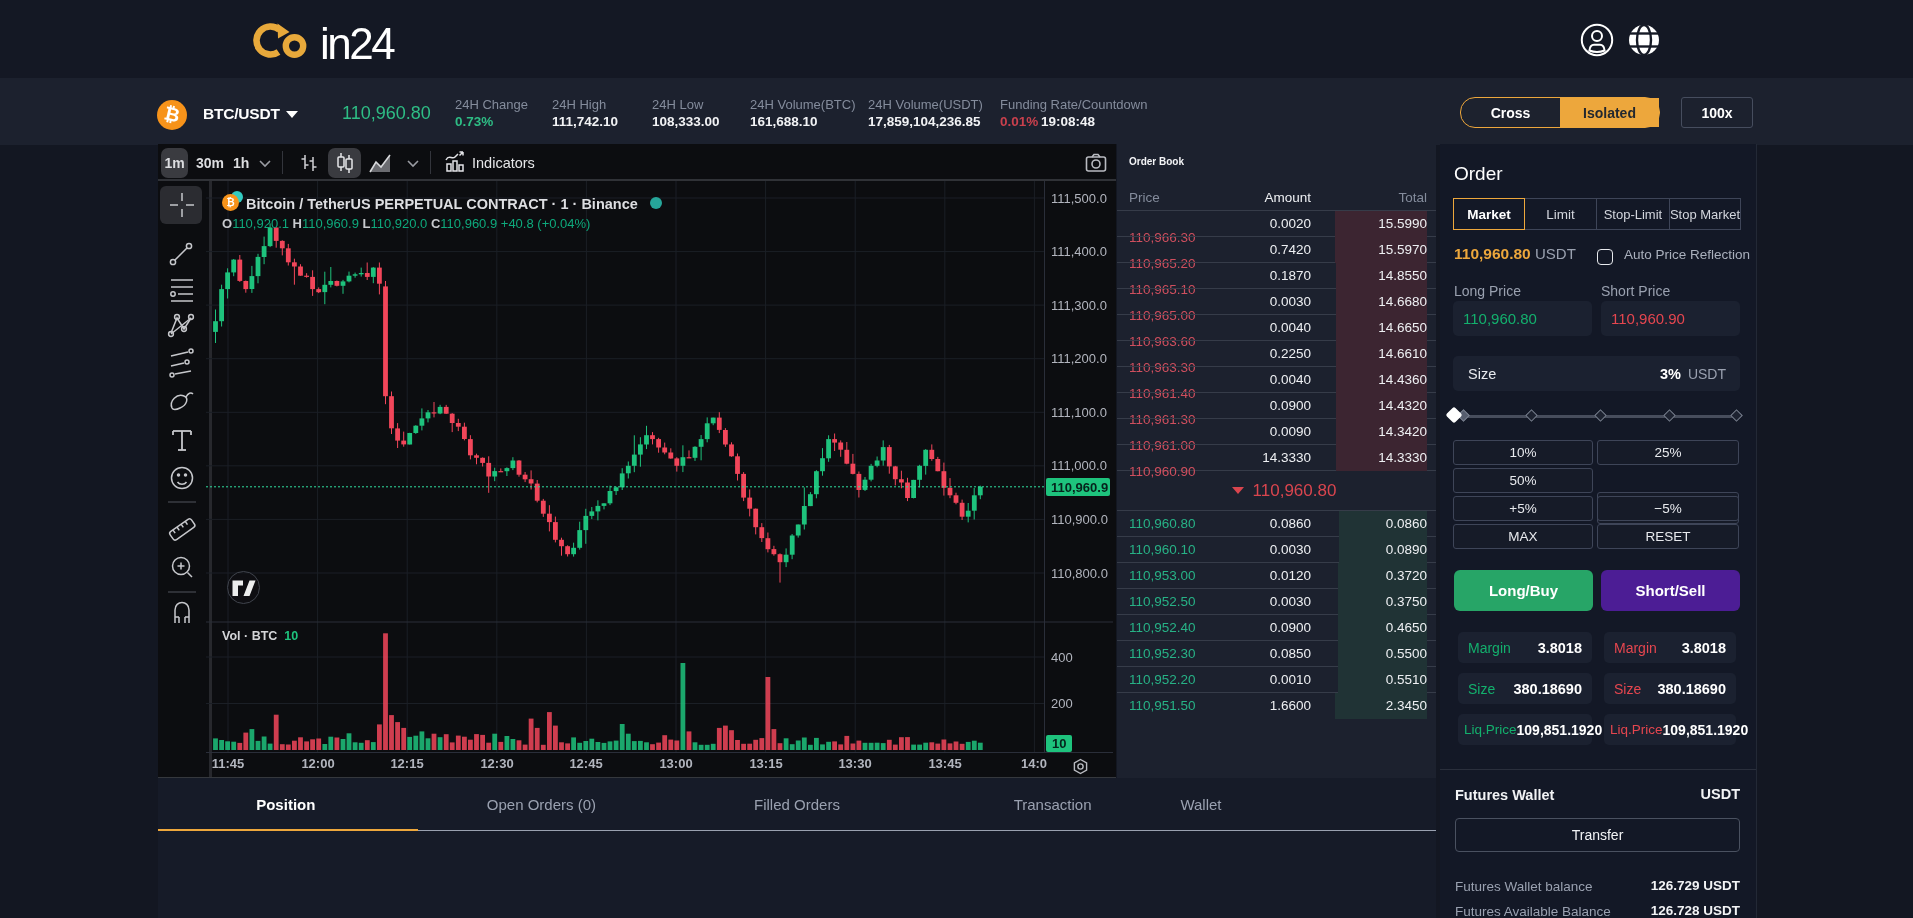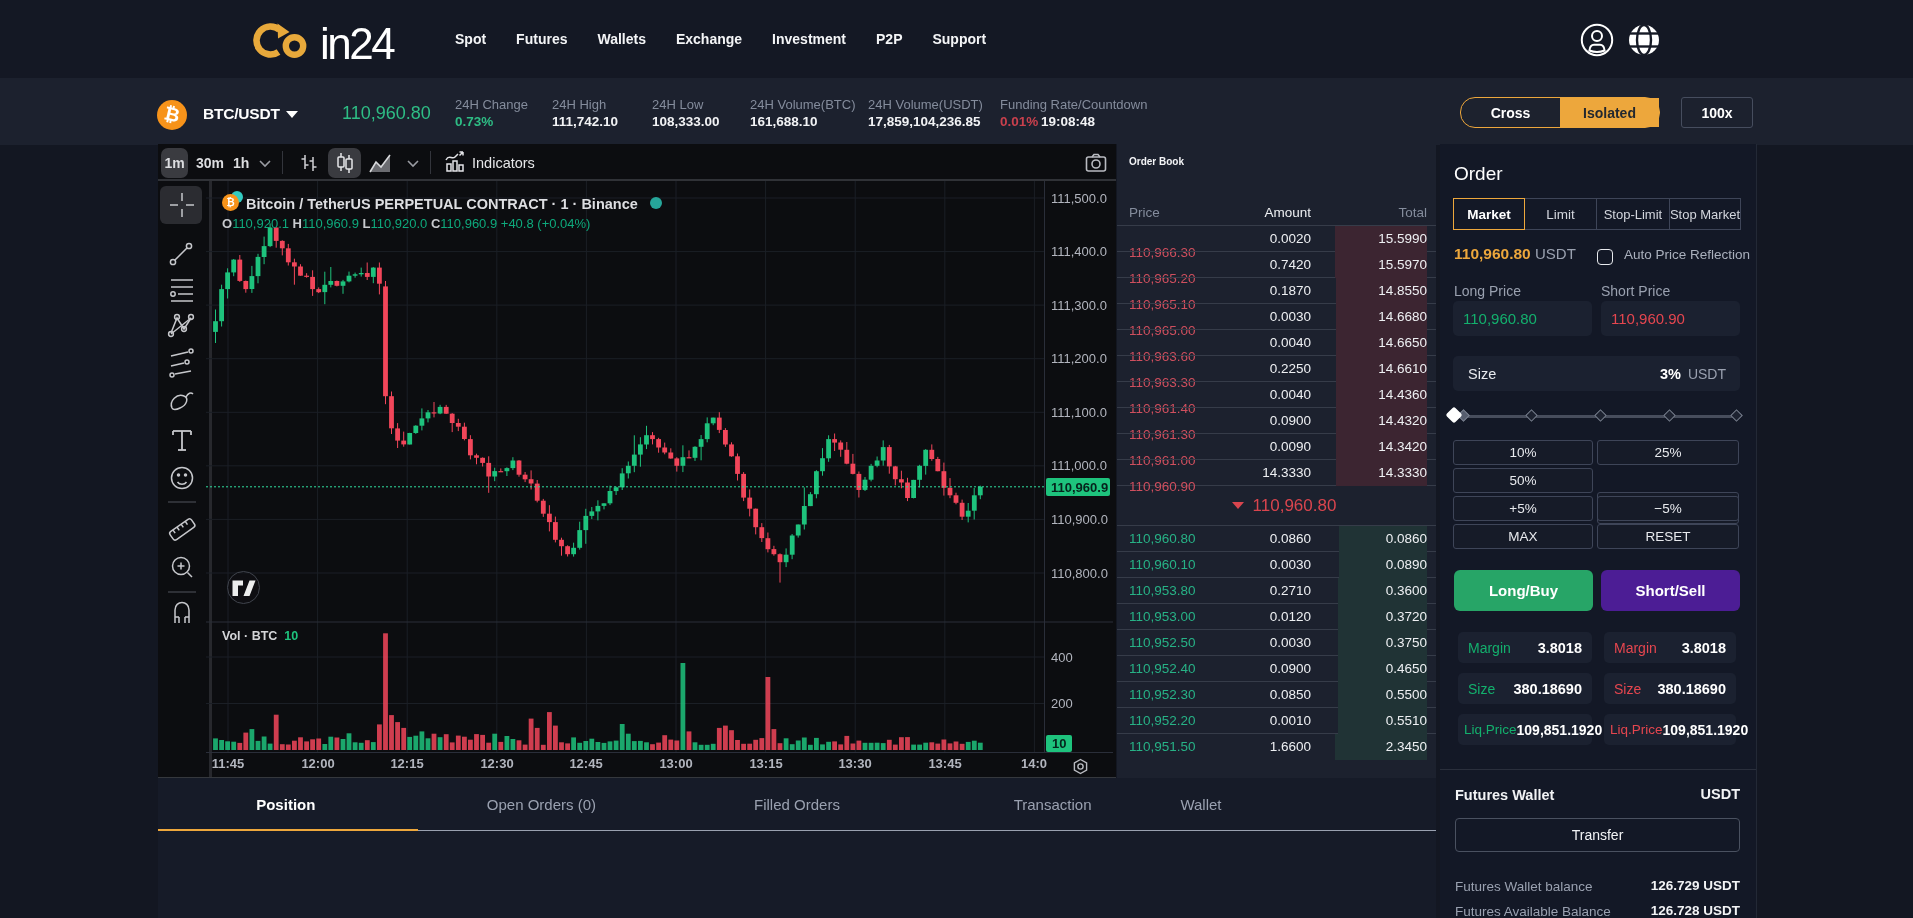--- a/index.html
+++ b/index.html
@@ -35,29 +35,20 @@
 <body>
 <div id="root">
 
 <div class="abs" id="topnav"></div>
 <svg class="abs" style="left:250px;top:19px" width="150" height="44" viewBox="0 0 150 44">
 <path d="M 29.5 10.8 A 14 14 0 1 0 28.5 33.0" fill="none" stroke="#e8a93b" stroke-width="6.6"></path>
 <path d="M 27.5 4.5 L 39.5 13.0 L 28.0 19.5 Z" fill="#e8a93b"></path>
 <circle cx="44.5" cy="27" r="8.7" fill="none" stroke="#e8a93b" stroke-width="6.4"></circle>
 <text x="70" y="39.5" fill="#ffffff" font-size="44" font-family="Liberation Sans, sans-serif" letter-spacing="-2.5">in24</text>
 </svg>
-<div class="abs" id="nav">
-  <span>Spot</span>
-      <span>Futures</span>
-      <span>Wallets</span>
-      <span>Exchange</span>
-      <span>Investment</span>
-      <span>P2P</span>
-      <span>Support</span>
-</div>
 <svg class="abs" style="left:1580px;top:23px" width="34" height="34" viewBox="0 0 34 34" fill="none" stroke="#fff" stroke-width="2">
       <circle cx="17" cy="17" r="15.2"></circle>
       <circle cx="17" cy="13" r="5"></circle>
       <path d="M9.4 27.5 C9.8 23.5 11.6 21.8 14 21.8 H20 C22.4 21.8 24.2 23.5 24.6 27.5 Q17 30.5 9.4 27.5 Z"></path>
     </svg>
 <svg class="abs" style="left:1627px;top:23px" width="34" height="34" viewBox="0 0 34 34">
       <circle cx="17" cy="17" r="15" fill="#fff"></circle>
       <g fill="none" stroke="#161a26" stroke-width="2.4">
         <ellipse cx="17" cy="17" rx="7" ry="15"></ellipse>
         <line x1="2" y1="10.5" x2="32" y2="10.5"></line>
@@ -662,21 +653,21 @@
 <text x="1051" y="491.5" fill="#06231c" font-size="13" font-weight="bold" font-family="Liberation Sans, sans-serif">110,960.9</text>
 <rect x="1046" y="735" width="26" height="17" rx="2" fill="#1ec37d"></rect>
 <text x="1052" y="748" fill="#06231c" font-size="13" font-weight="bold" font-family="Liberation Sans, sans-serif">10</text>
 </svg>
 
 <div class="abs" style="left:158px;top:777px;width:958px;height:1px;background:#35383d"></div>
 
 <div class="abs" id="booktoolgap"></div>
 <div class="abs" id="bookpanel">
   <div style="padding:12px 0 0 12px;color:#f4f5f7;font-size:10px;font-weight:bold">Order Book</div>
-  <div style="display:flex;margin-top:32px;height:26px;align-items:center;font-size:13.5px;color:#848c9c">
+  <div style="display:flex;margin-top:17px;height:26px;align-items:center;font-size:13.5px;color:#848c9c">
     <div class="bprice">Price</div>
         <div class="bamt">Amount</div>
         <div style="flex:1;text-align:right;padding-right:9px">Total</div>
   </div>
   <div class="bookrow booksep">
         <div class="depth" style="width:92px;background:#3c2531"></div>
         <div class="bprice askc">110,966.30</div>
         <div class="bamt">0.0020</div>
         <div class="btot">15.5990</div>
       </div>
@@ -741,26 +732,20 @@
         <div class="depth" style="width:88px;background:#203335"></div>
         <div class="bprice bidc">110,960.80</div>
         <div class="bamt">0.0860</div>
         <div class="btot">0.0860</div>
       </div>
 <div class="bookrow booksep">
         <div class="depth" style="width:88px;background:#203335"></div>
         <div class="bprice bidc">110,960.10</div>
         <div class="bamt">0.0030</div>
         <div class="btot">0.0890</div>
-      </div>
-<div class="bookrow booksep">
-        <div class="depth" style="width:89px;background:#203335"></div>
-        <div class="bprice bidc">110,953.80</div>
-        <div class="bamt">0.2710</div>
-        <div class="btot">0.3600</div>
       </div>
 <div class="bookrow booksep">
         <div class="depth" style="width:89px;background:#203335"></div>
         <div class="bprice bidc">110,953.00</div>
         <div class="bamt">0.0120</div>
         <div class="btot">0.3720</div>
       </div>
 <div class="bookrow booksep">
         <div class="depth" style="width:89px;background:#203335"></div>
         <div class="bprice bidc">110,952.50</div>

